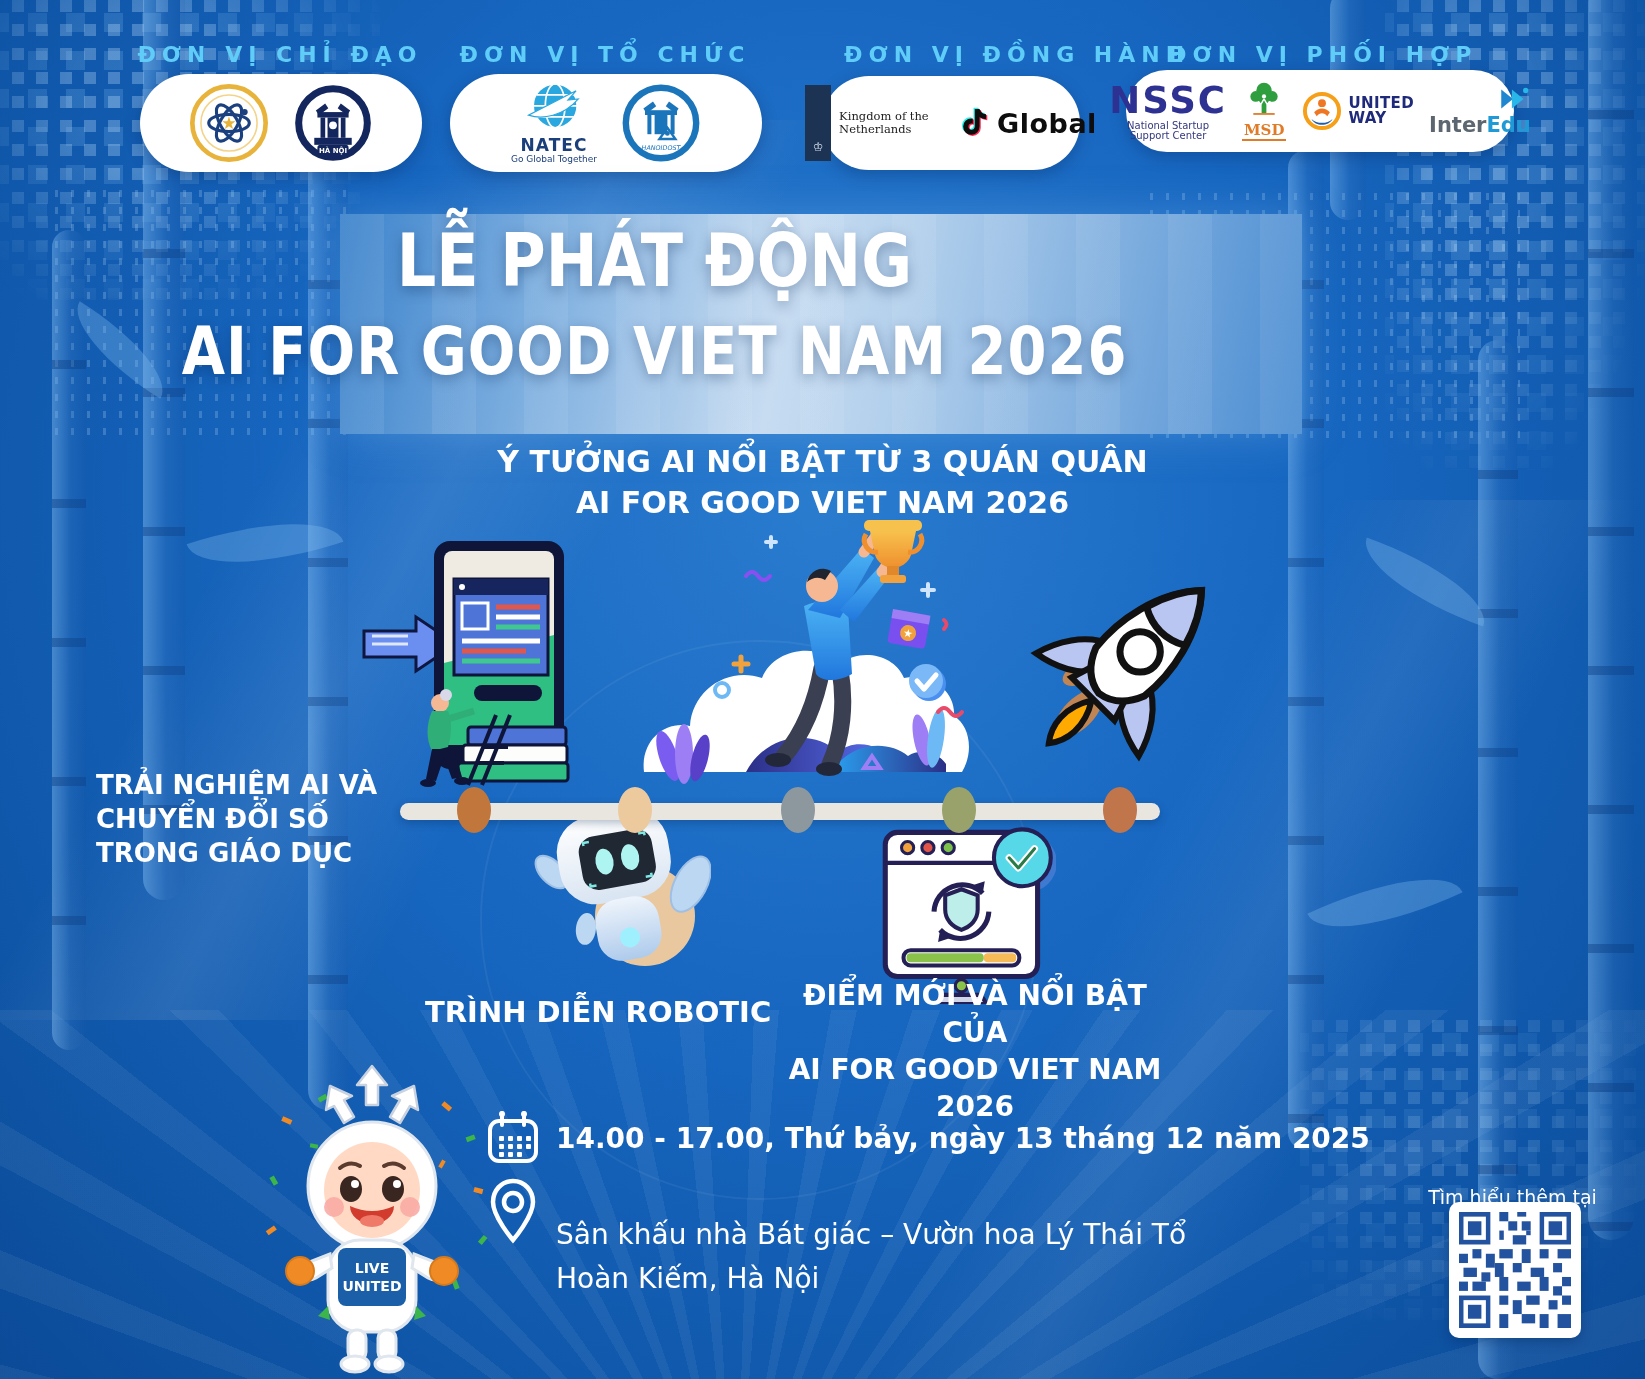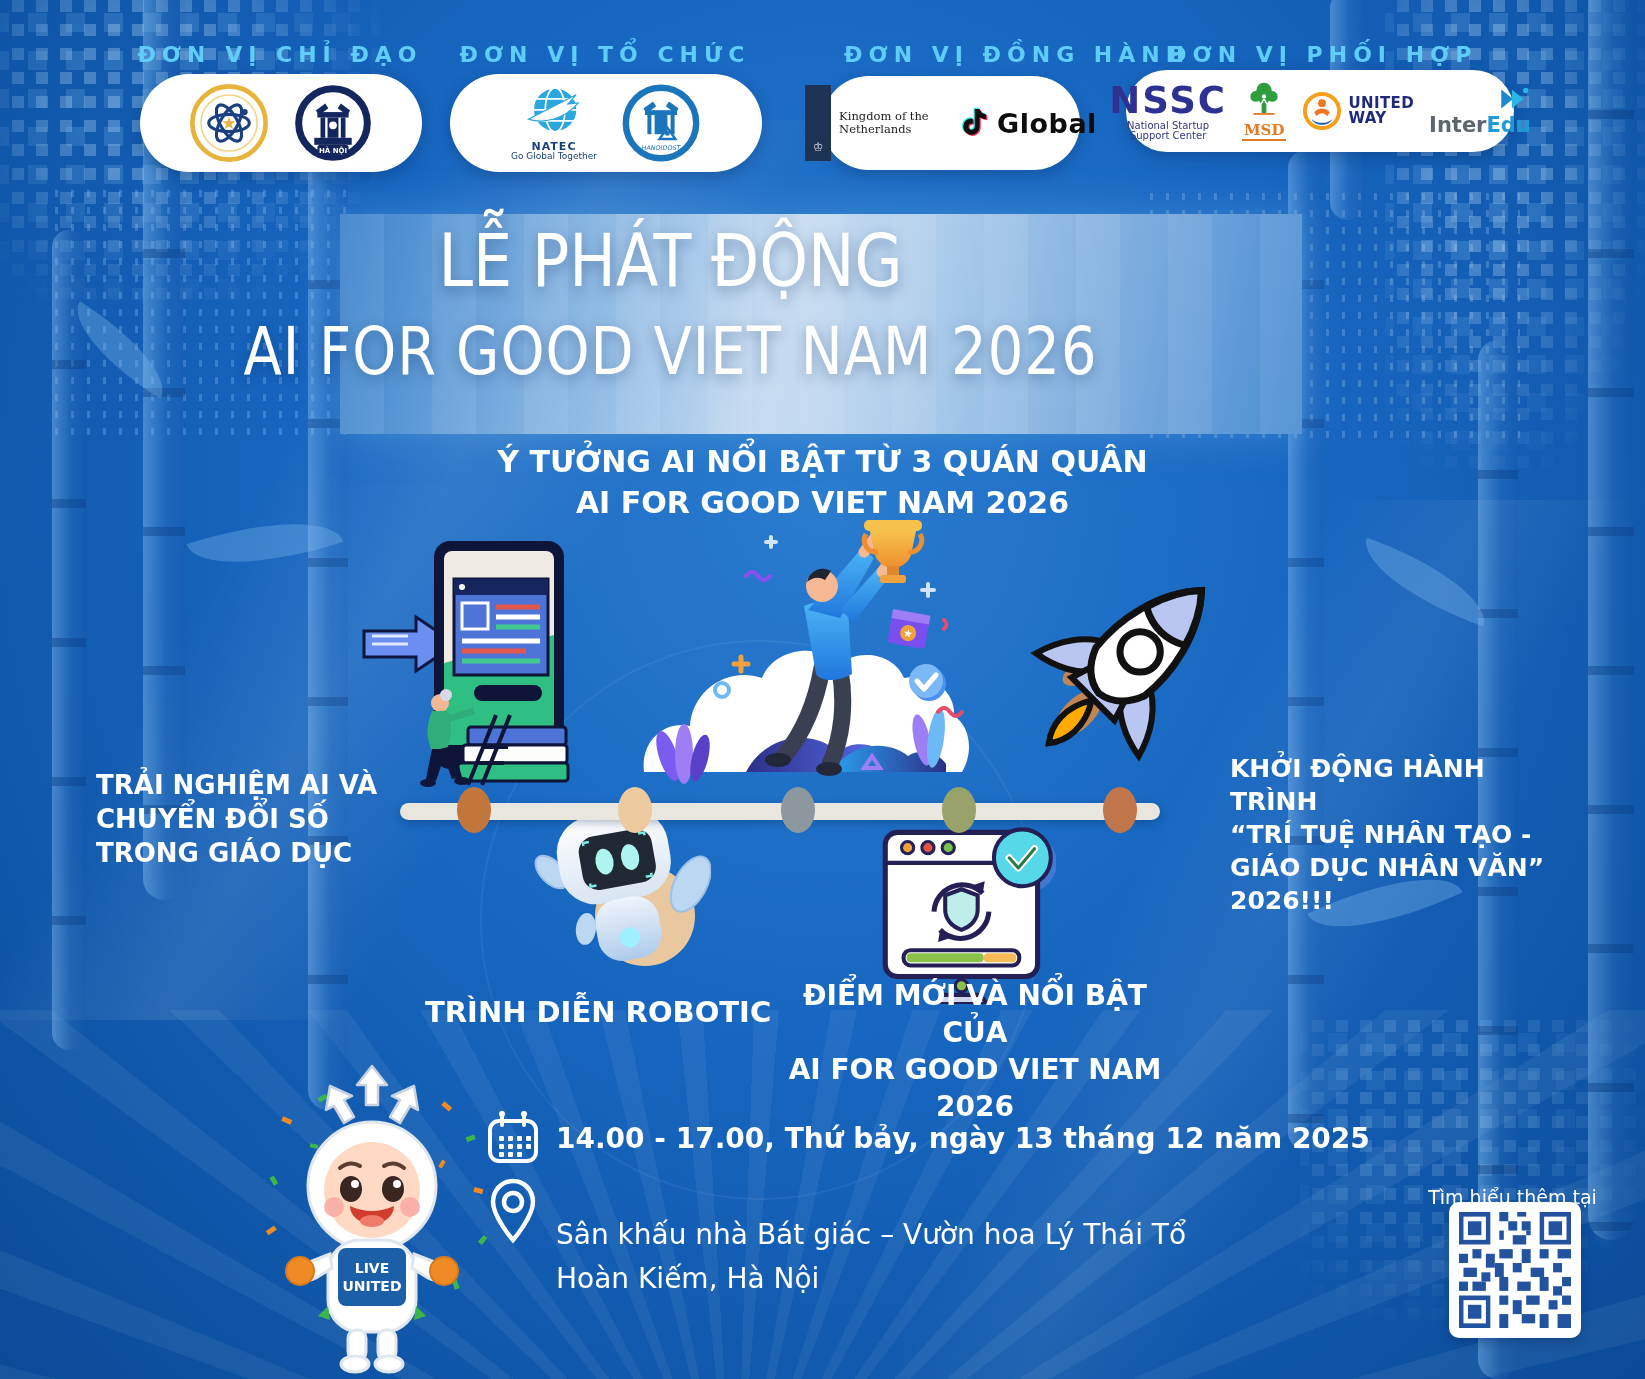--- a/index.html
+++ b/index.html
@@ -37,21 +37,21 @@
       repeating-linear-gradient(180deg, rgba(10,50,110,0) 0 130px, rgba(9,45,105,.45) 130px 139px),
       linear-gradient(90deg, rgba(140,195,245,.75), rgba(70,130,200,.35) 55%, rgba(30,85,160,.20));}
   .leaf{border-radius:0 100% 0 100%;background:rgba(135,190,240,.33);}
   .ring-deco{border-radius:50%;border:2px solid rgba(255,255,255,.06);}
   
   .p-label{top:42px;height:30px;font-size:22px;font-weight:bold;letter-spacing:6px;
     color:#5fcdf8;text-align:center;white-space:nowrap;}
   .pill{background:#fff;border-radius:70px;box-shadow:0 5px 16px rgba(2,30,75,.28);
     display:flex;align-items:center;justify-content:center;}
   .natec-txt{text-align:center;line-height:1.05;}
-  .natec-name{font-size:11px;font-weight:bold;color:#1b3f7a;letter-spacing:1px;}
+  .natec-name{font-size:17px;font-weight:bold;color:#1b3f7a;letter-spacing:1px;}
   .natec-tag{font-size:9px;color:#1b3f7a;}
   .nl-wrap{display:flex;align-items:center;gap:8px;}
   .nl-banner{width:26px;height:76px;background:#1d3354;position:relative;}
   .nl-crest{position:absolute;left:4px;bottom:6px;width:18px;height:16px;color:#cfd8e6;font-size:12px;line-height:16px;text-align:center;}
   .nl-name{font-family:"DejaVu Serif","Liberation Serif",serif;font-size:11.5px;color:#1c1c1c;width:108px;line-height:1.15;}
   .tiktok-wrap{display:flex;align-items:center;gap:6px;}
   .tiktok-name{font-size:27px;font-weight:bold;color:#0d0d0d;letter-spacing:.5px;}
   .nssc-wrap{text-align:center;line-height:1;}
   .nssc-name{font-size:37px;font-weight:bold;color:#2d3191;letter-spacing:2px;}
   .nssc-sub{font-size:10px;color:#33387f;margin-top:2px;}
@@ -63,22 +63,22 @@
   .ie-wrap{text-align:right;line-height:1;}
   .ie-name{font-size:21px;font-weight:bold;}
   .ie-a{color:#5b6670;}
   .ie-b{color:#1f9ad6;}
   
   .title-band{left:340px;top:214px;width:962px;height:220px;
     background:linear-gradient(100deg,#3c83cc 0%,#7fb0e0 22%,#c7dcf1 46%,#b3d0ec 58%,#4b8dd2 100%);
     box-shadow:0 0 40px rgba(120,180,235,.35);}
   .title-band::after{content:"";position:absolute;inset:0;
     background:repeating-linear-gradient(90deg, rgba(255,255,255,.07) 0 44px, transparent 44px 92px);}
-  .title-line{left:0;width:1309px;text-align:center;color:#fff;font-weight:normal;white-space:nowrap;
-    text-shadow:0 4px 12px rgba(8,40,90,.35);margin-left:16px;}
+  .title-line{left:0;width:1309px;text-align:center;color:#fff;font-weight:bold;white-space:nowrap;
+    text-shadow:0 4px 12px rgba(8,40,90,.35);}
   .title-line>span{display:inline-block;transform:scaleY(1.18);transform-origin:center;}
   .t1{top:224px;font-size:62px;}
   .t2{top:318px;font-size:56px;letter-spacing:1px;}
   .sub-line{left:0;width:1645px;text-align:center;color:#fff;font-weight:bold;font-size:30px;white-space:nowrap;}
   .s1{top:444px;}
   .s2{top:485px;}
   
   .tl-bar{left:400px;top:803px;width:760px;height:17px;border-radius:10px;background:#e9e6e0;
     box-shadow:0 3px 8px rgba(5,35,80,.3);}
   .tl-dot{top:787px;width:34px;height:46px;border-radius:50%;}
@@ -435,24 +435,20 @@
   <div class="abs tl-bar"></div>
   <div class="abs tl-dot" style="left: 457px; background-color: rgb(193, 118, 60);"></div>
   <div class="abs tl-dot" style="left: 618px; background-color: rgb(236, 202, 158);"></div>
   <div class="abs tl-dot" style="left: 781px; background-color: rgb(141, 152, 158);"></div>
   <div class="abs tl-dot" style="left: 942px; background-color: rgb(153, 162, 107);"></div>
   <div class="abs tl-dot" style="left: 1103px; background-color: rgb(192, 117, 74);"></div>
 
   <div class="abs block mb-left">TRẢI NGHIỆM AI  VÀ
 CHUYỂN ĐỔI SỐ
 TRONG GIÁO DỤC</div>
-  <div class="abs block mb-right">KHỞI ĐỘNG HÀNH TRÌNH
-“TRÍ TUỆ NHÂN TẠO -
-GIÁO DỤC NHÂN VĂN”
-2026!!!</div>
   <div class="abs block mb-robotic">TRÌNH DIỄN ROBOTIC</div>
   <div class="abs block mb-high">ĐIỂM MỚI VÀ NỔI BẬT CỦA
 AI FOR GOOD VIET NAM 2026</div>
 
   <svg class="abs" style="left:485px;top:1110px;" width="56" height="56" viewBox="0 0 56 56">
     <rect x="5" y="11" width="46" height="40" rx="9" fill="none" stroke="#fff" stroke-width="4"></rect>
     <line x1="17" y1="3" x2="17" y2="15" stroke="#fff" stroke-width="4" stroke-linecap="round"></line>
     <line x1="39" y1="3" x2="39" y2="15" stroke="#fff" stroke-width="4" stroke-linecap="round"></line>
     <circle cx="17" cy="4" r="3" fill="#fff"></circle>
     <circle cx="39" cy="4" r="3" fill="#fff"></circle>

